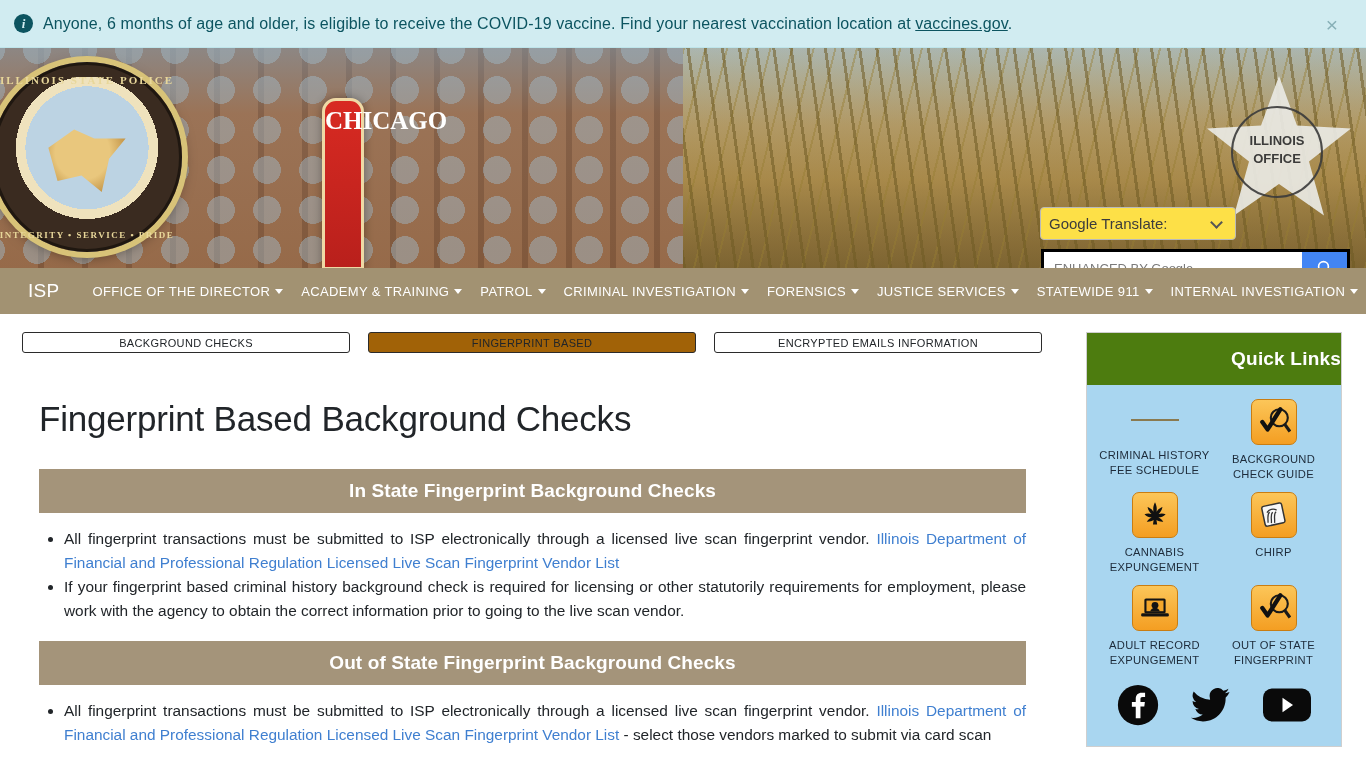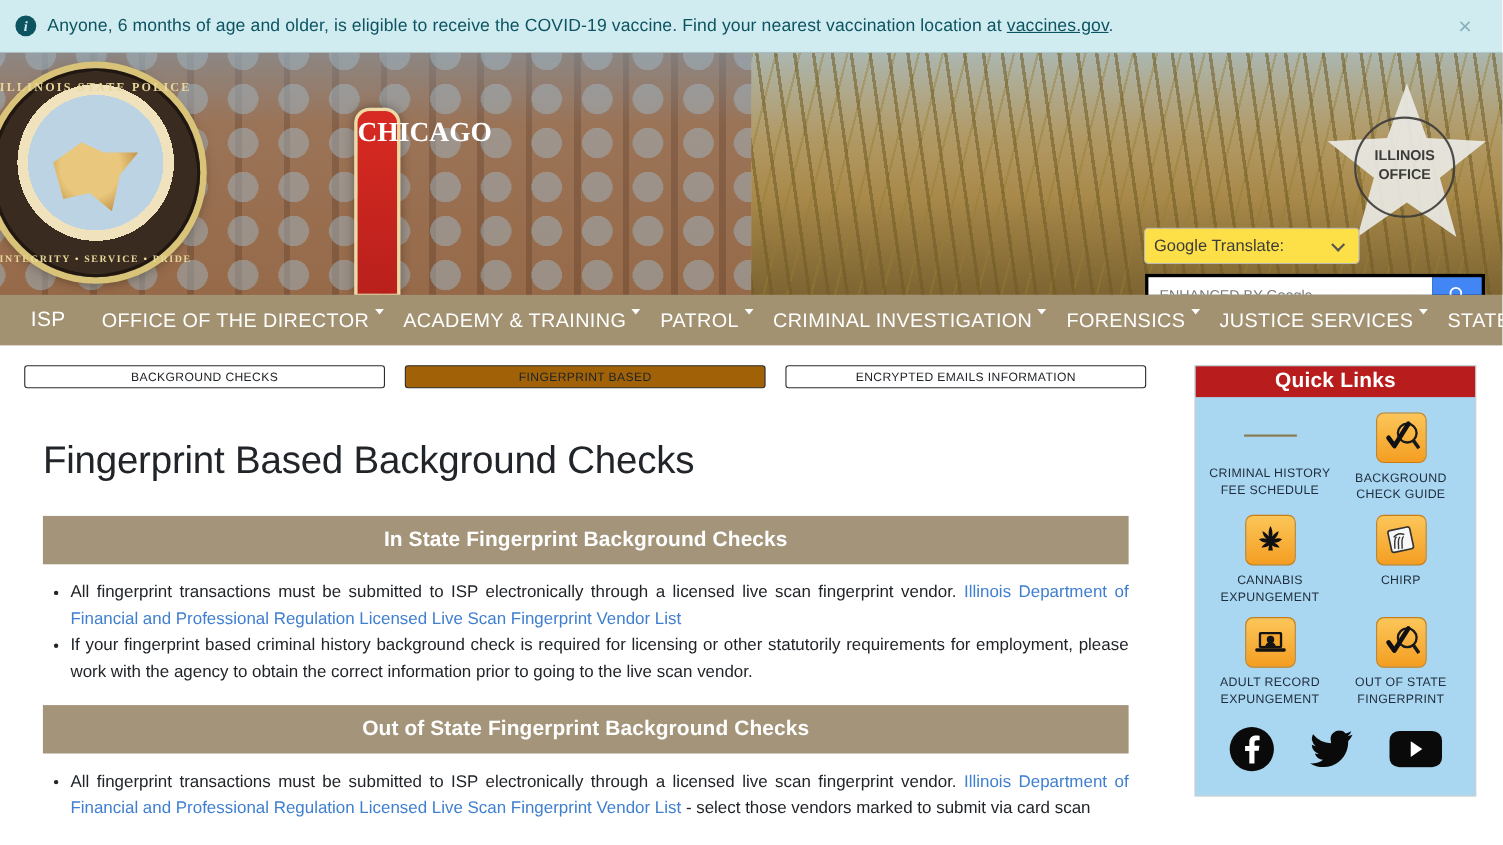--- a/index.html
+++ b/index.html
@@ -236,24 +236,25 @@
   .nav-brand {
     color: #fff;
     font-size: 19px;
     font-weight: 400;
     margin-right: 24px;
     letter-spacing: .3px;
     cursor: pointer;
   }
   .nav-item {
     color: #fff;
-    font-size: 18px;
+    font-size: 13px;
     letter-spacing: .35px;
     padding: 0 9px;
     display: flex;
+    align-items: center;
     gap: 5px;
     cursor: pointer;
     white-space: nowrap;
   }
   .caret {
     width: 0; height: 0;
     border-left: 4px solid transparent;
     border-right: 4px solid transparent;
     border-top: 5px solid #fff;
     display: inline-block;
@@ -324,26 +325,26 @@
   ul.content-list li::marker { font-size: 15px; }
   a.inline-link { color: #3f7fd0; text-decoration: none; cursor: pointer; }
 
   
   .quick-panel {
     width: 256px;
     background: #a9d6f0;
     border: 1px solid #cfcfcf;
   }
   .quick-head {
-    background: #b91c1c;
+    background: #4d7c0f;
     color: #fff;
     font-size: 19px;
     font-weight: bold;
-    text-align: center;
-    padding: 3px 0;
+    text-align: right;
+    padding: 15px 0;
     letter-spacing: .2px;
   }
   .quick-grid {
     display: grid;
     grid-template-columns: 1fr 1fr;
     padding: 14px 8px 6px 8px;
     row-gap: 10px;
   }
   .quick-item {
     display: flex;

